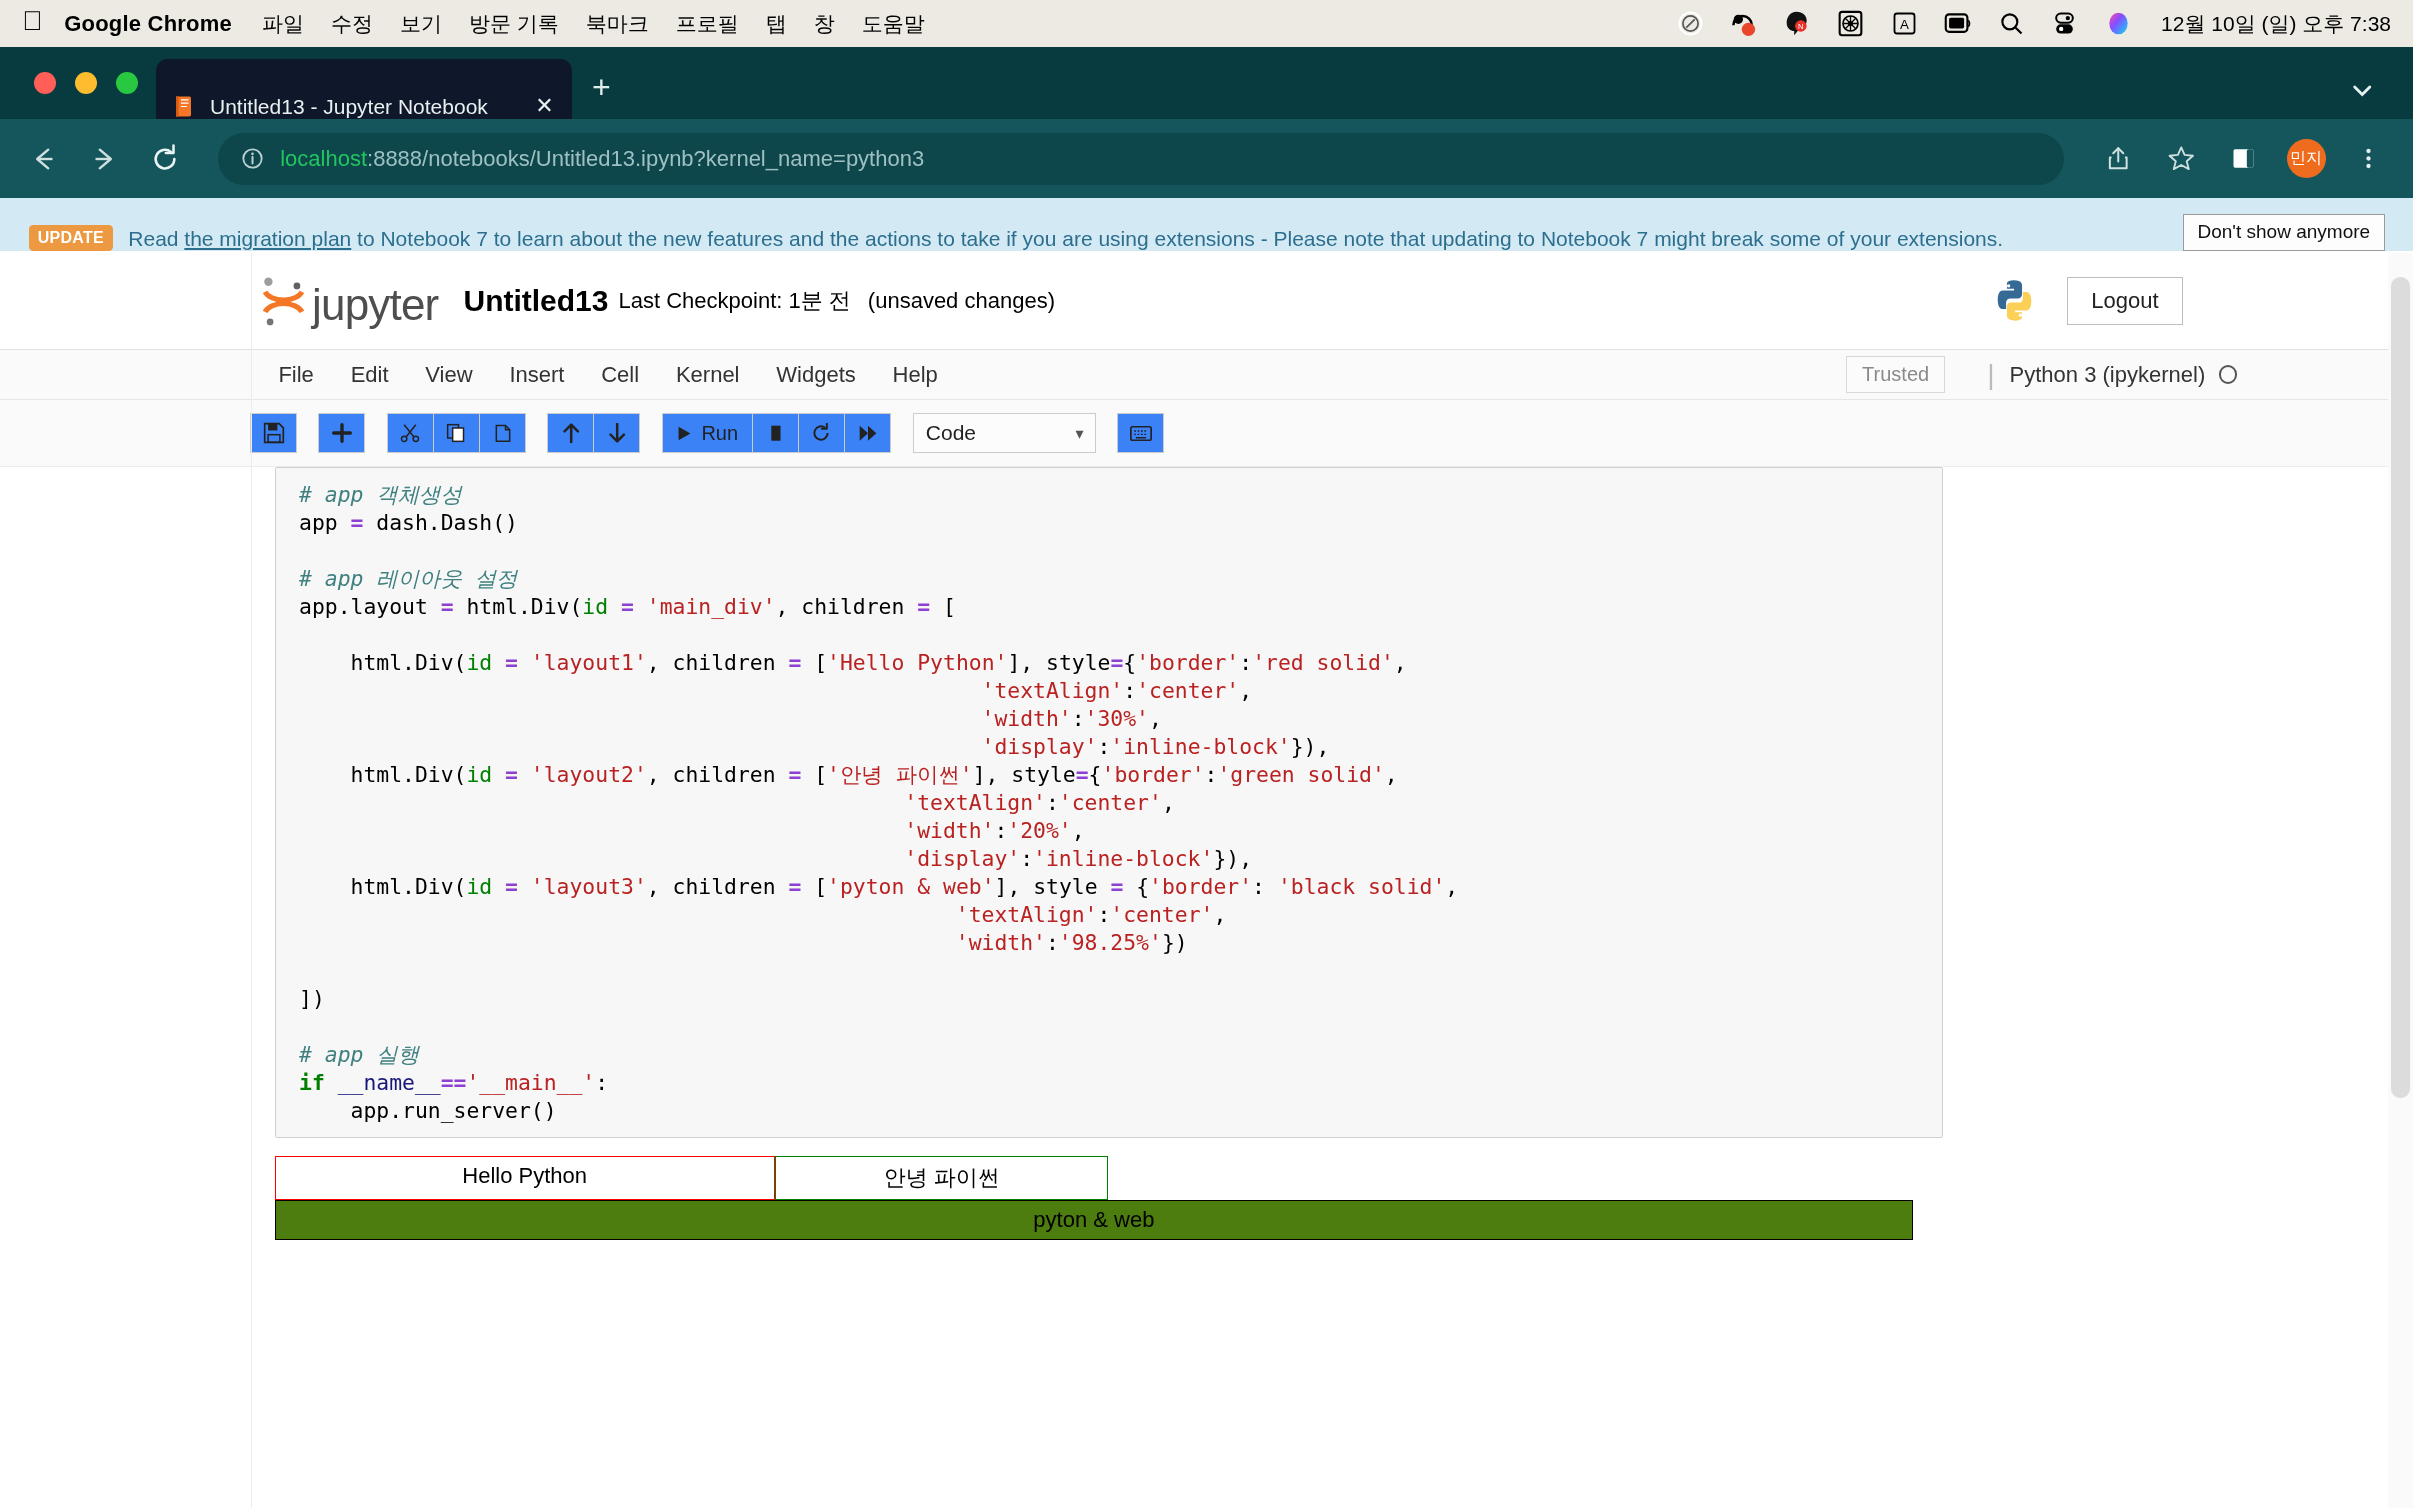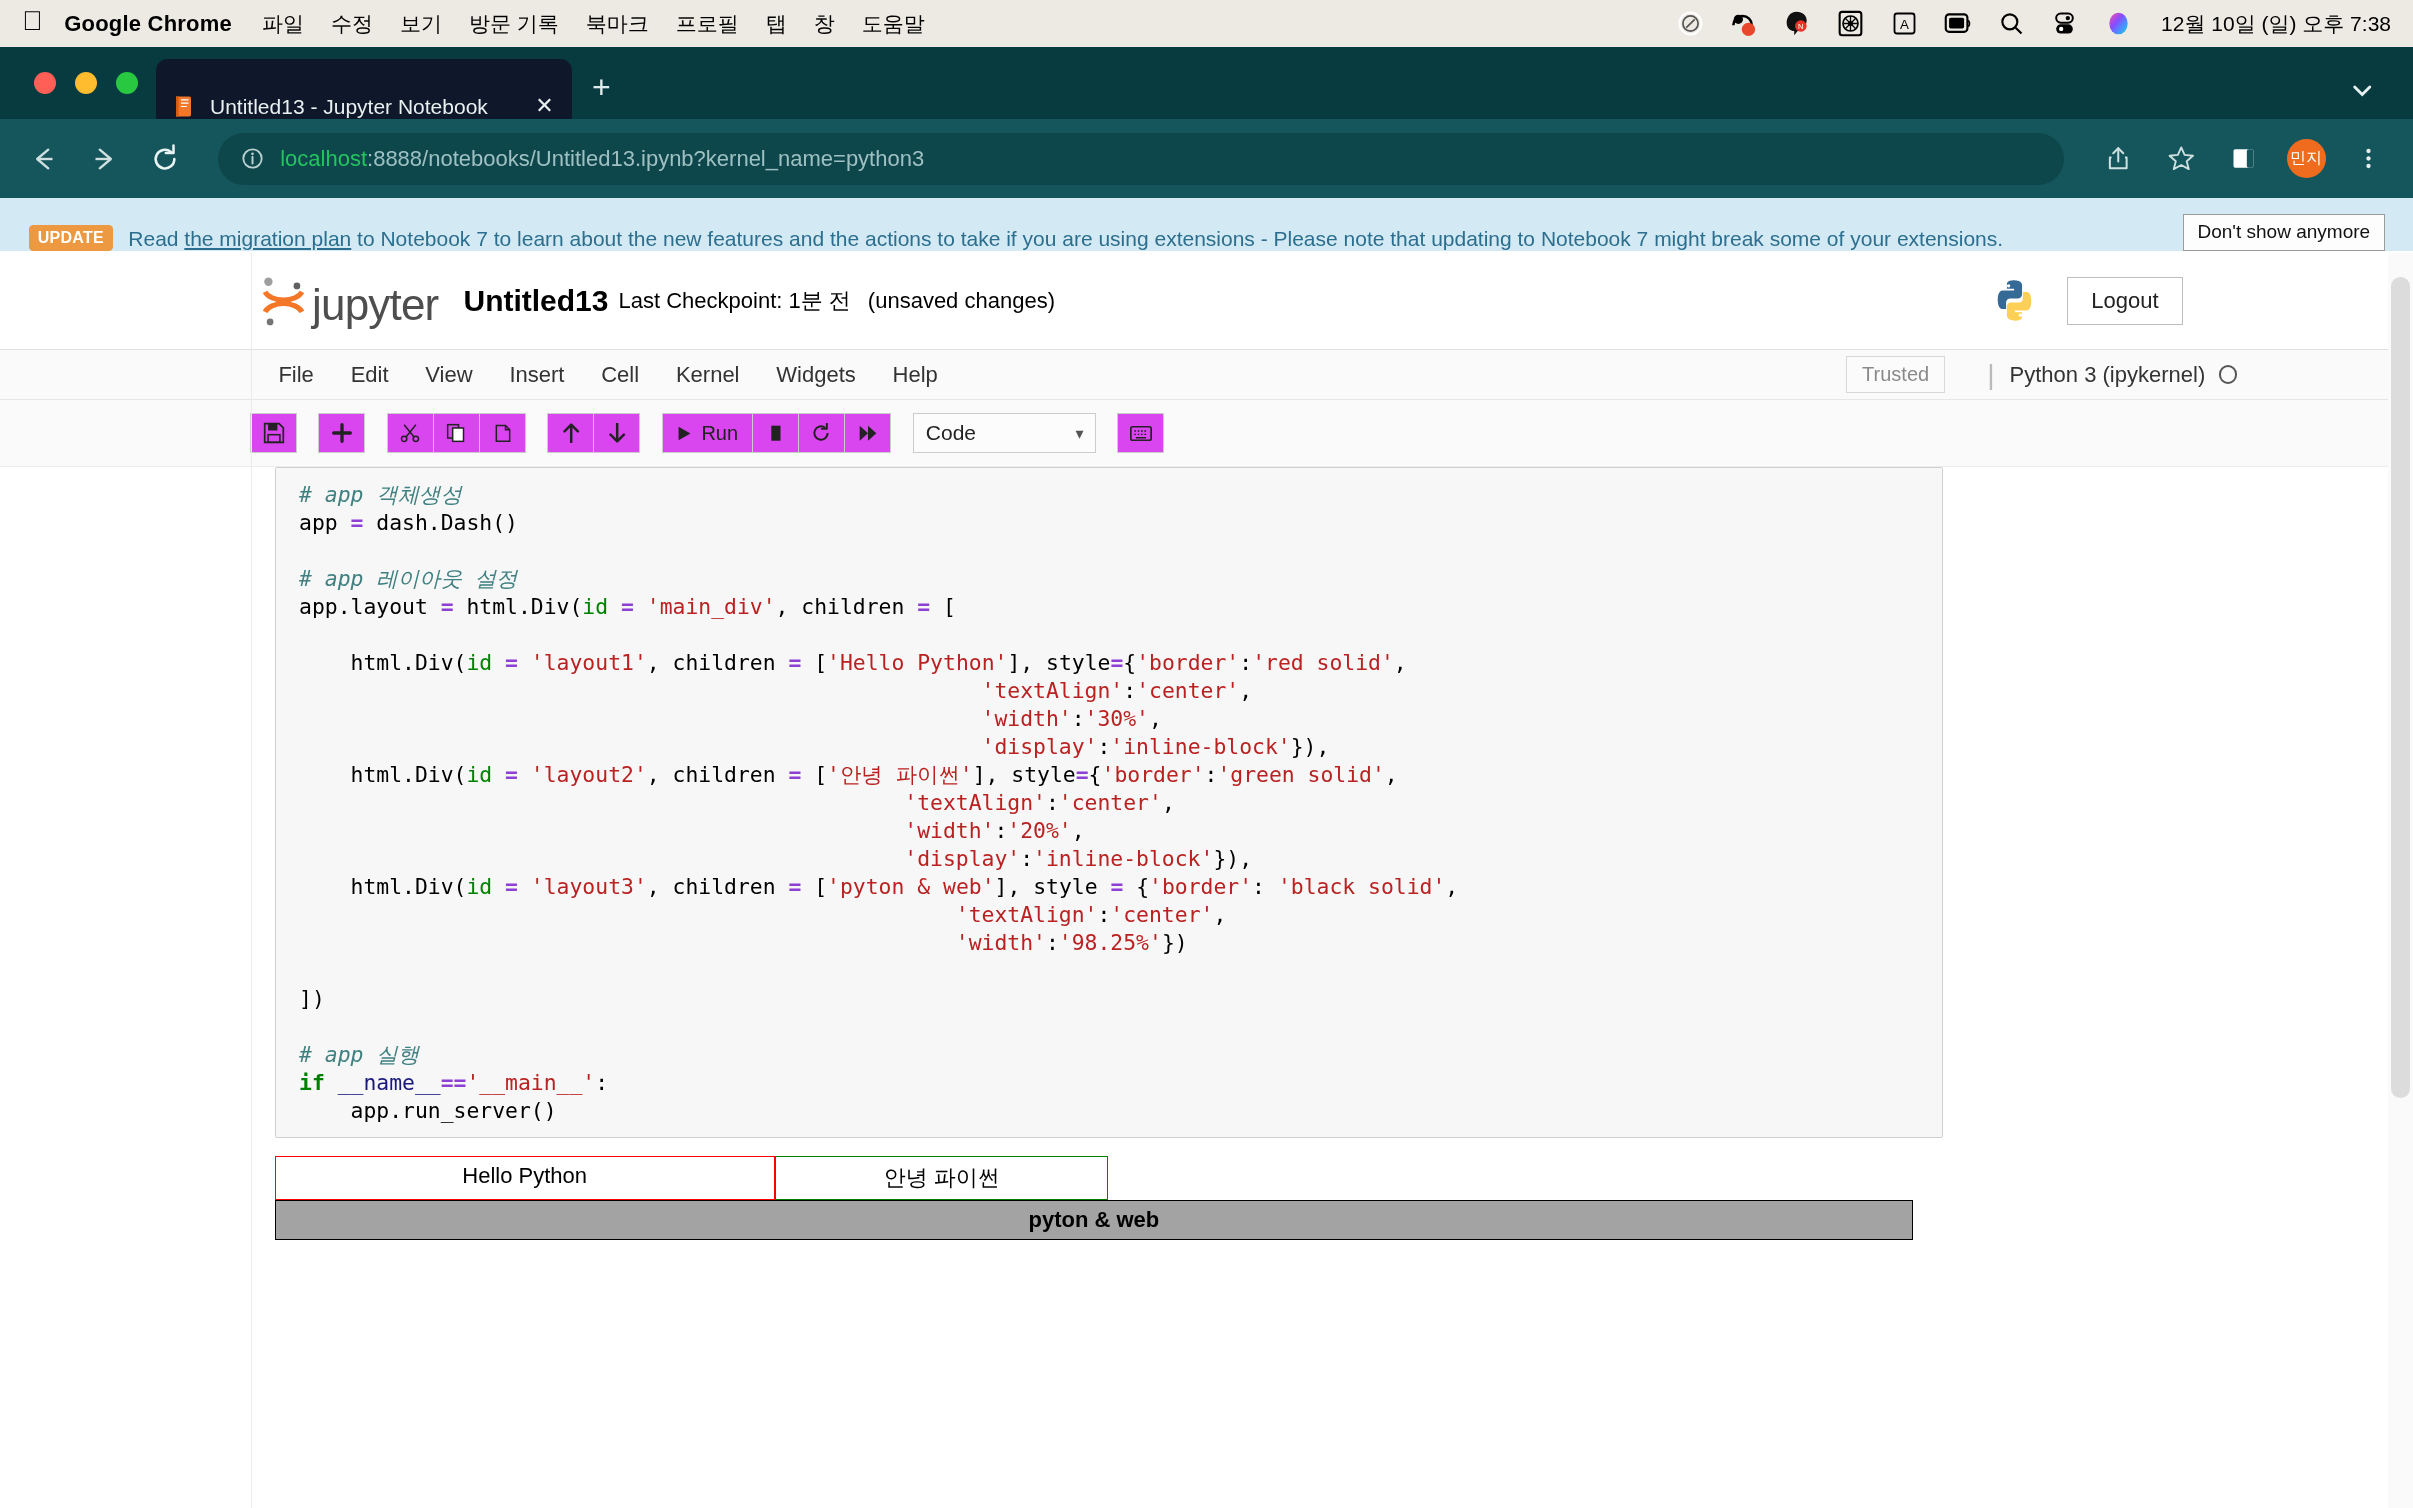--- a/index.html
+++ b/index.html
@@ -107,21 +107,21 @@
   .kernel-sep { color: #bbb; font-size: 28.5px; margin-right: 15px; }
   .kernel-name { font-size: 22px; color: #333; margin-right: 13.4px; }
   .kernel-idle { width: 18.4px; height: 18.4px; border: 2.5px solid #555; border-radius: 50%; }
 
   .jp-toolbar {
     height: 67px; background: #fafafa; border-bottom: 0.8px solid #ececec;
     display: flex; align-items: center; padding-left: 251px; gap: 0;
   }
   .tb-group { display: flex; margin-right: 22px; }
   .tb-b {
-    width: 47px; height: 40px; border: 0.8px solid #cccccc; background: #d946ef;
+    width: 47px; height: 40px; border: 0.8px solid #cccccc; background: #3b82f6;
     display: flex; align-items: center; justify-content: center;
     font-size: 20px; color: #222; margin-left: -0.8px;
   }
   .tb-b.run { width: auto; padding: 0 13.4px; gap: 8.4px; font-size: 20px; }
   .cell-select {
     width: 183px; height: 40px; border: 0.8px solid #cccccc; background: #fcfcfc;
     display: flex; align-items: center; padding: 0 11.7px; font-size: 21px; color: #222;
     margin-right: 22px;
   }
   .cell-select .chev { margin-left: auto; font-size: 16px; color: #555; }
@@ -148,21 +148,21 @@
 
   .out-wrap { margin-left: 23.5px; margin-top: 18.4px; width: 1668px; }
   .out-row1 { display: flex; font-size: 0; }
   .out-div {
     display: inline-block; text-align: center; font-size: 22px;
     font-family: "Liberation Sans", sans-serif; color: #000;
     padding: 5.9px 0; background: #fff;
   }
   .out1 { border: 1.7px solid #ff0000; width: 30%; }
   .out2 { border: 1.7px solid #008000; width: 20%; }
-  .out3 { border: 1.7px solid #000000; width: 98.25%; padding: 5.9px 0; text-align: center; font-size: 22px; background:#a3a3a3;font-weight:bold; }
+  .out3 { border: 1.7px solid #000000; width: 98.25%; padding: 5.9px 0; text-align: center; font-size: 22px; background:#4d7c0f; }
 
   
   .scrollbar-track {
     position: absolute; right: 0; top: 253px; width: 25px; height: 1255px; background: #fafafa;
   }
   .scrollbar-thumb {
     position: absolute; right: 3.4px; top: 277px; width: 18.4px; height: 821px;
     background: #dcdcdc; border-radius: 9.2px;
   }
   .page-left-shadow {

